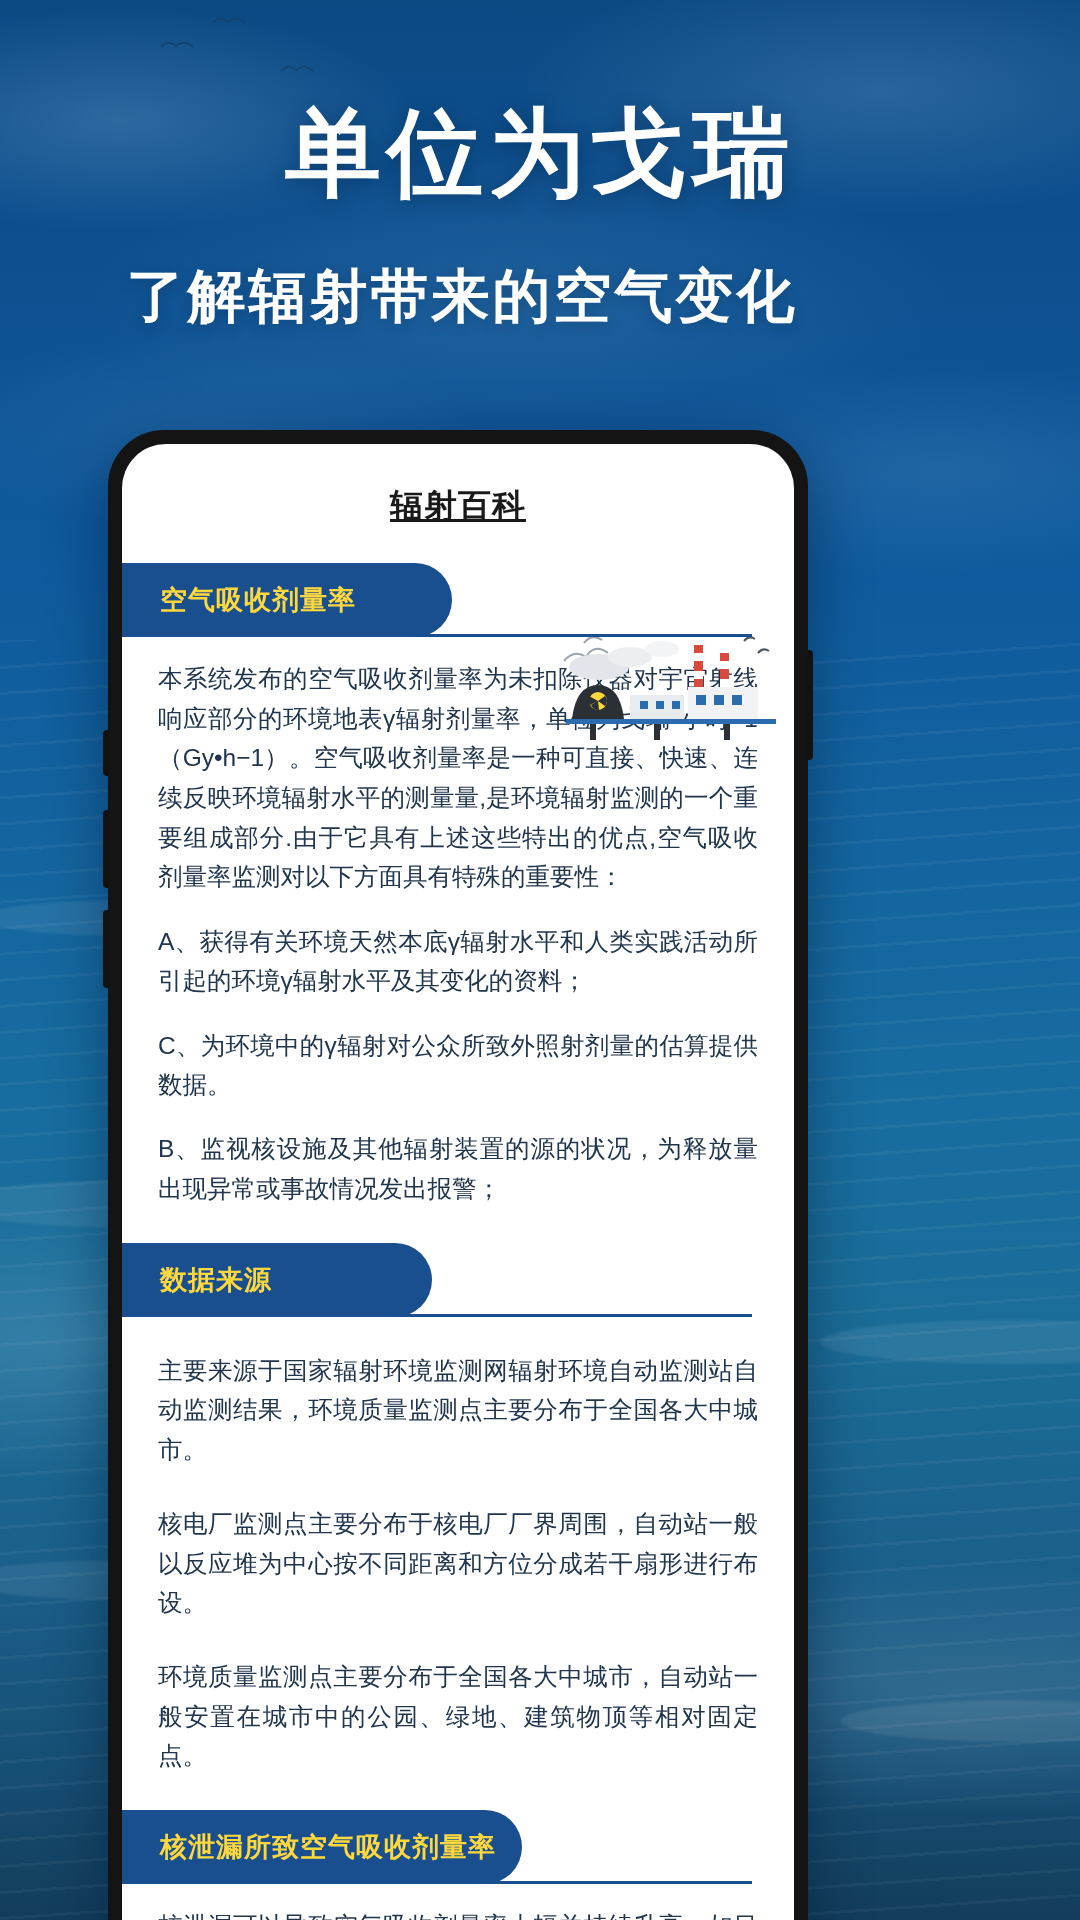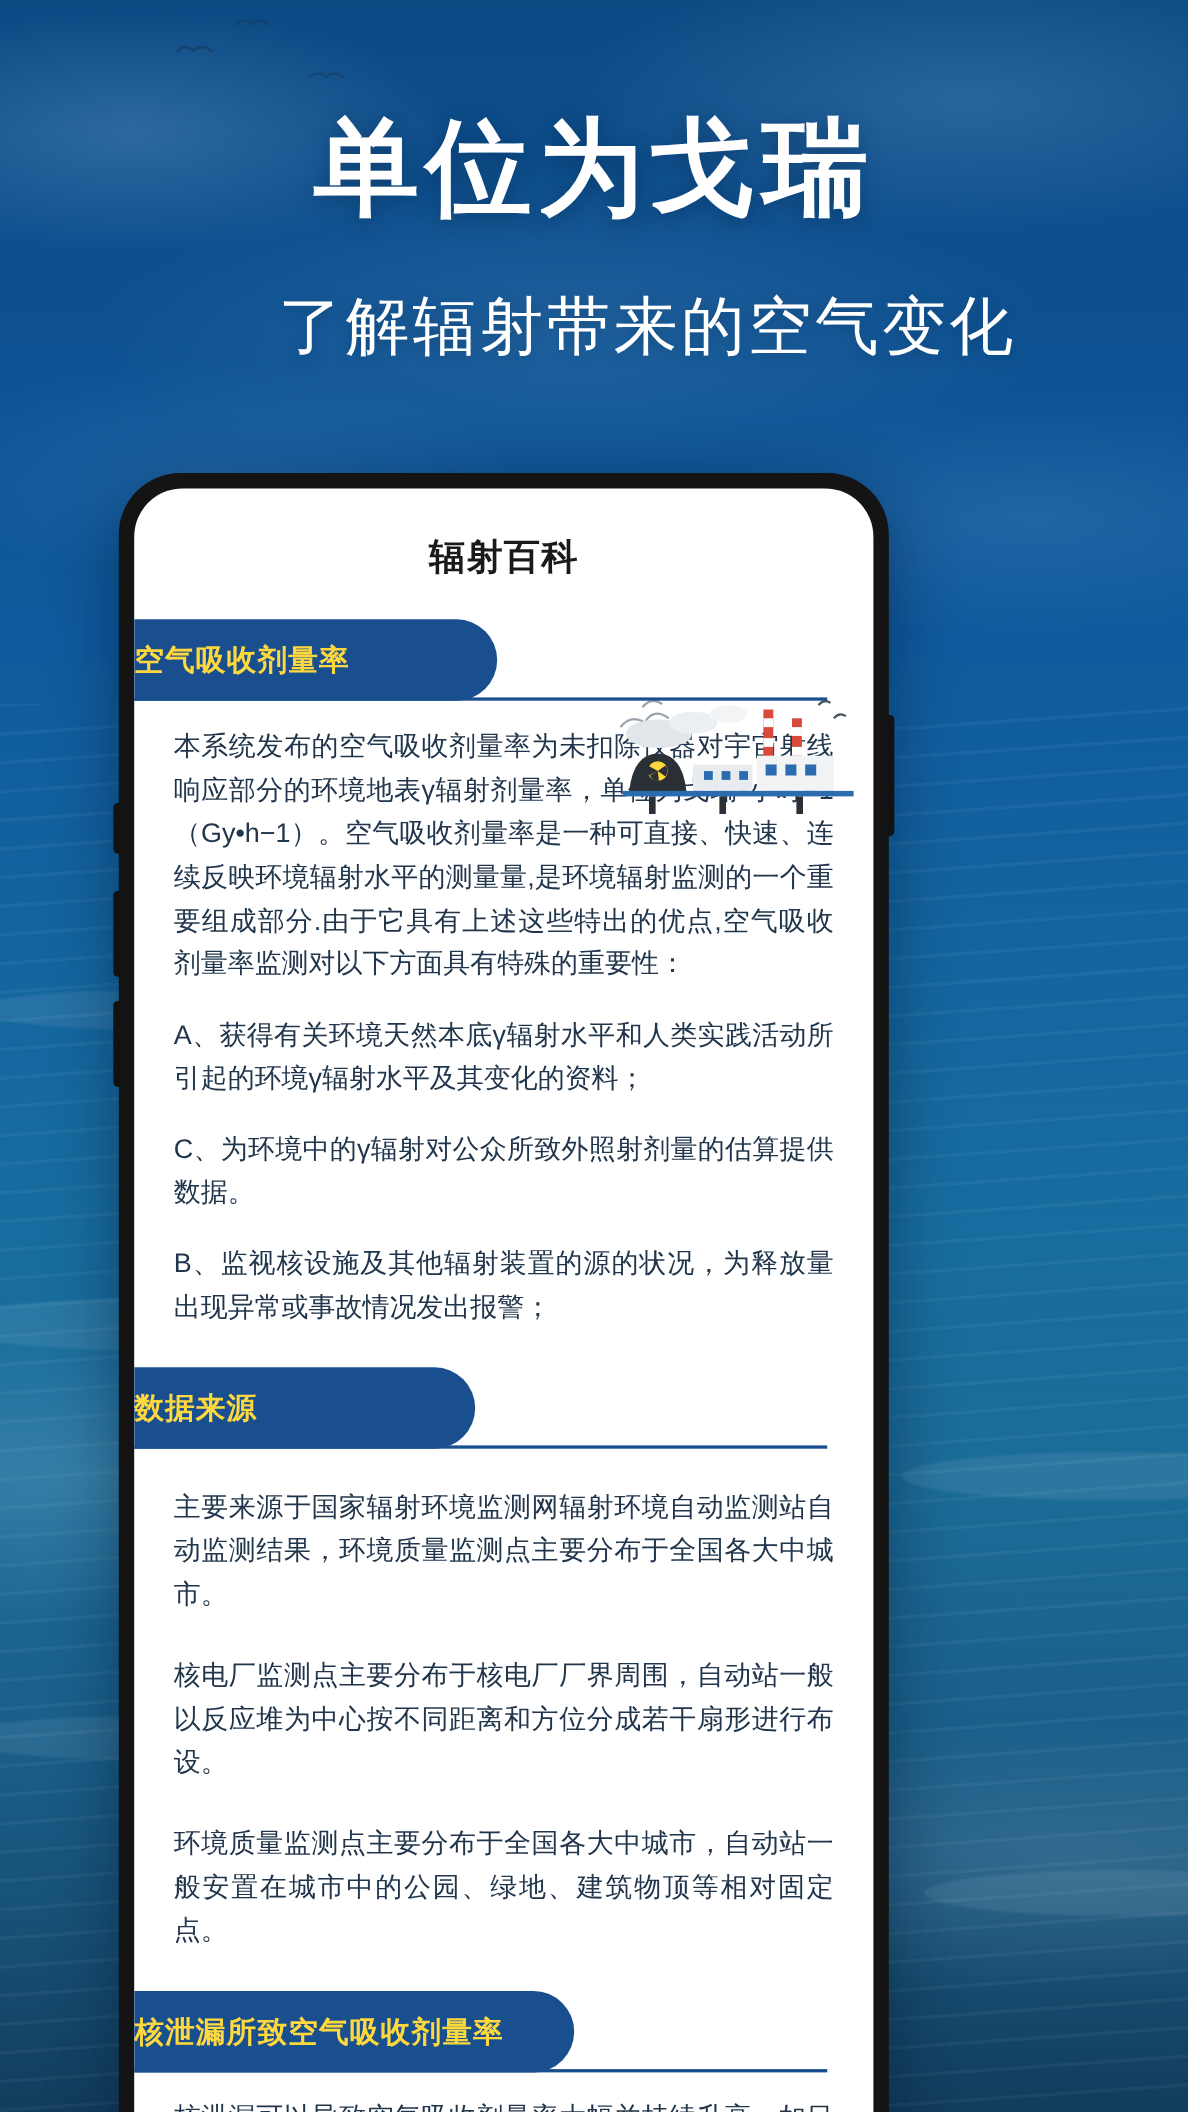--- a/index.html
+++ b/index.html
@@ -62,24 +62,24 @@
     font-size: 96px;
     font-weight: bold;
     letter-spacing: 6px;
     line-height: 1.1;
     text-shadow: 0 4px 18px rgba(0,30,60,0.35);
   }
   .subheadline {
     position: absolute;
     top: 258px;
     width: 924px;
-    text-align: right;
+    text-align: center;
     color: #ffffff;
     font-size: 58px;
-    font-weight: normal;
+    font-weight: bold;
     letter-spacing: 3px;
     text-shadow: 0 3px 14px rgba(0,30,60,0.30);
   }
 
   
   .phone {
     position: absolute;
     left: 108px;
     top: 430px;
     width: 700px;
@@ -119,20 +119,21 @@
     overflow: hidden;
   }
 
   .app-title {
     margin: 40px 0 0 0;
     text-align: center;
     color: #1a1a1a;
     font-size: 33px;
     font-weight: bold;
     letter-spacing: 1px;
+    text-decoration: underline;
   }
 
   .content {
     position: relative;
     padding: 0 0 0 0;
   }
 
   
   .ribbon-wrap {
     position: relative;
@@ -148,20 +149,21 @@
     display: flex;
     align-items: center;
     z-index: 2;
   }
   .ribbon.w2 { width: 310px; }
   .ribbon.w3 { width: 400px; align-items: center; }
   .ribbon-label {
     color: #ffd83d;
     font-size: 27px;
     font-weight: bold;
+    padding-left: 38px;
     letter-spacing: 1px;
   }
   .ribbon-rule {
     position: absolute;
     left: 0;
     bottom: 0;
     width: 630px;
     height: 3px;
     background: #1a4f8f;
     z-index: 1;

